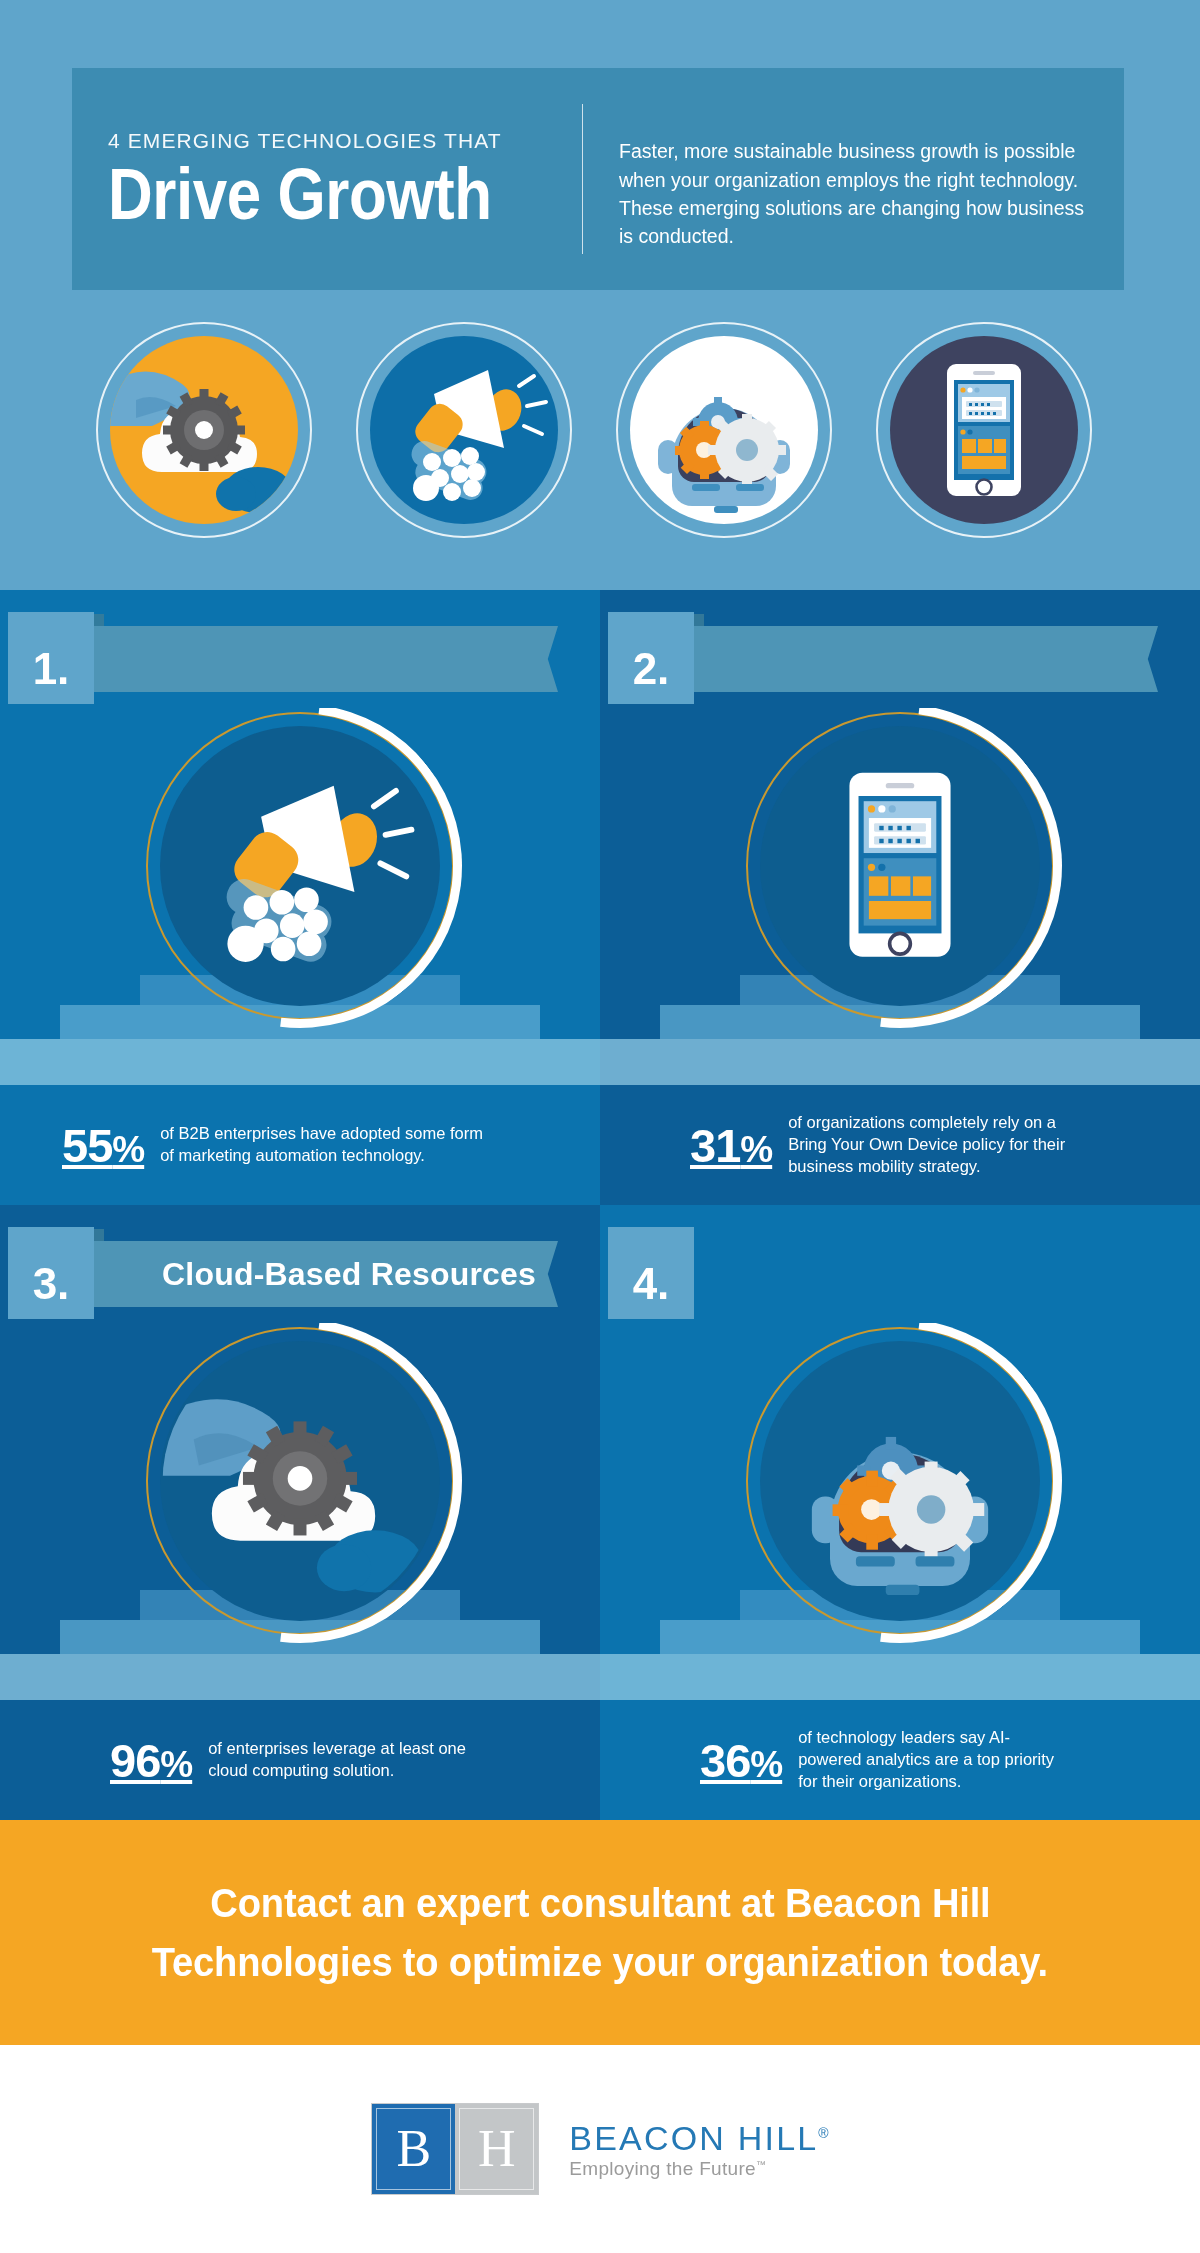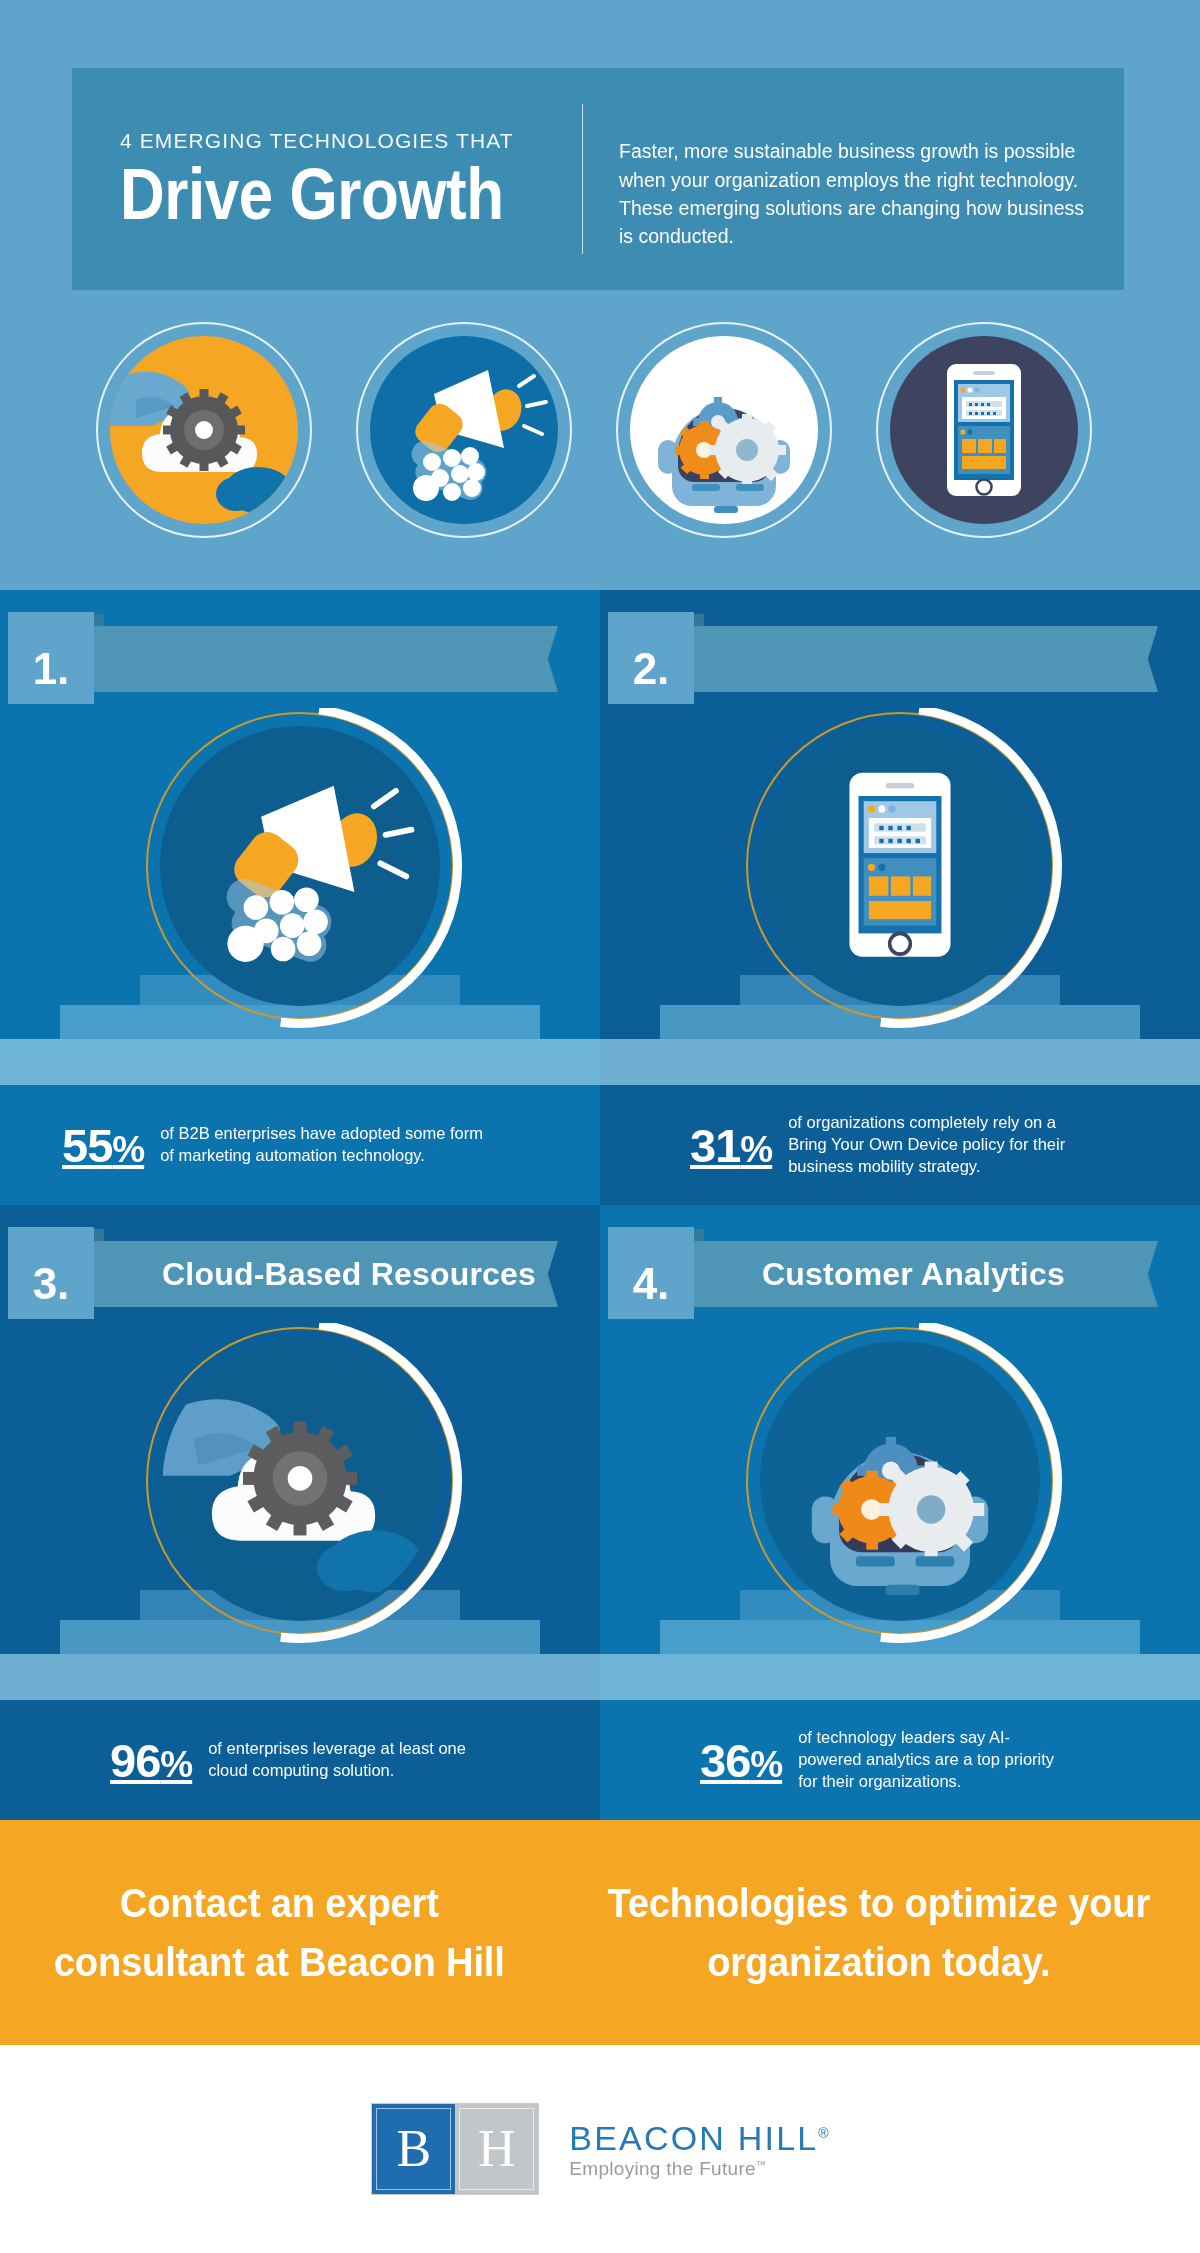--- a/index.html
+++ b/index.html
@@ -2,21 +2,21 @@
 <html><head>
 <meta charset="utf-8">
 <style>
   html,body{margin:0;padding:0;background:#fff;}
   body{width:1200px;height:2253px;font-family:"Liberation Sans",sans-serif;-webkit-font-smoothing:antialiased;}
   .page{position:relative;width:1200px;height:2253px;overflow:hidden;background:#fff;}
 
   
   .hero{position:absolute;left:0;top:0;width:1200px;height:590px;background:#5fa5cb;}
   .titlebox{position:absolute;left:72px;top:68px;width:1052px;height:222px;background:#3d8cb2;display:flex;align-items:center;}
-  .title-left{width:500px;padding-left:48px;box-sizing:border-box;}
+  .title-left{width:500px;padding-left:36px;box-sizing:border-box;}
   .kicker{color:#ffffff;font-size:21px;letter-spacing:1.1px;font-weight:400;opacity:.95;margin-bottom:6px;font-family:"Liberation Sans",sans-serif;}
   .bigtitle{color:#ffffff;font-size:72px;font-weight:700;line-height:.98;letter-spacing:-.5px;font-family:"Liberation Sans",sans-serif;transform:scaleX(.86);transform-origin:left center;}
   .vline{width:1px;height:150px;background:rgba(255,255,255,.75);margin:0 36px 0 10px;}
   .blurb{color:#ffffff;font-size:19.5px;line-height:1.46;width:470px;font-weight:400;margin-top:30px;}
 
   
   .iconrow{position:absolute;left:0;top:322px;width:1200px;height:250px;}
   .iconwrap{position:absolute;width:216px;height:216px;top:0;}
   .iconwrap.i0{left:96px;} .iconwrap.i1{left:356px;}
   .iconwrap.i2{left:616px;} .iconwrap.i3{left:876px;}
@@ -61,21 +61,21 @@
   .bigdisc{position:absolute;inset:0;border-radius:50%;background:#0d5d8f;}
   .bigdisc.navyring{background:#0e6396;}
 
   
   .stat{position:absolute;top:0;height:120px;display:flex;align-items:center;box-sizing:border-box;}
   .pct{color:#fff;font-weight:700;font-size:47px;font-family:"Liberation Sans",sans-serif;letter-spacing:-1px;white-space:nowrap;text-decoration:underline;}
   .pct .sym{font-size:37px;}
   .stattext{color:#fff;font-size:16.5px;line-height:1.32;margin-left:16px;font-weight:400;}
 
   
-  .cta{position:absolute;left:0;top:1820px;width:1200px;height:225px;background:#f5a623;display:flex;flex-direction:row;align-items:center;justify-content:center;}
+  .cta{position:absolute;left:0;top:1820px;width:1200px;height:225px;background:#f5a623;display:flex;flex-direction:column;align-items:center;justify-content:center;}
   .cta div{color:#fff;font-size:41px;font-weight:700;line-height:1.42;text-align:center;transform:scaleX(.93);letter-spacing:-.2px;}
 
   
   .footer{position:absolute;left:0;top:2045px;width:1200px;height:208px;background:#fff;display:flex;align-items:center;justify-content:center;}
   .logo{display:flex;align-items:center;}
   .logomark{display:flex;width:168px;height:92px;border:1px solid #c8cacc;box-sizing:border-box;}
   .lm-b{width:50%;background:#1f6cb0;display:flex;align-items:center;justify-content:center;color:#fff;font-family:"Liberation Serif",serif;font-size:52px;line-height:1;border:3px solid #1f6cb0;box-sizing:border-box;outline:1px solid rgba(255,255,255,.6);outline-offset:-5px;}
   .lm-h{width:50%;background:#c3c6c8;display:flex;align-items:center;justify-content:center;color:#fff;font-family:"Liberation Serif",serif;font-size:52px;line-height:1;border:3px solid #c3c6c8;box-sizing:border-box;outline:1px solid rgba(255,255,255,.6);outline-offset:-5px;}
   .logotext{margin-left:30px;}
   .lt-main{color:#2579b5;font-size:34px;letter-spacing:2.2px;font-weight:400;font-family:"Liberation Sans",sans-serif;}
@@ -459,26 +459,20 @@
             </g>
             <ellipse cx="166" cy="170" rx="36" ry="24" fill="#1073ab"></ellipse>
             <ellipse cx="142" cy="175" rx="21" ry="18" fill="#1073ab"></ellipse>
           </g>
         </svg>
       </div>
     </div>
   </div>
 
   <div class="quad q4">
-    <div class="ribbon" style="width:500px">
-      <div class="ribbon-fold"></div>
-      <div class="ribbon-body" style="width:466px"></div>
-      <div class="ribbon-tail" style="left:466px"></div>
-      <div class="ribbon-label" style="left:104px">Customer Analytics</div>
-    </div>
     <div class="numbox">
       <span>4.</span>
     </div>
     <div class="illo">
       <div class="steps">
         <div class="steptop"></div>
         <div class="stepmid"></div>
         <div class="stepbase"></div>
       </div>
       <div class="bigcircle">

